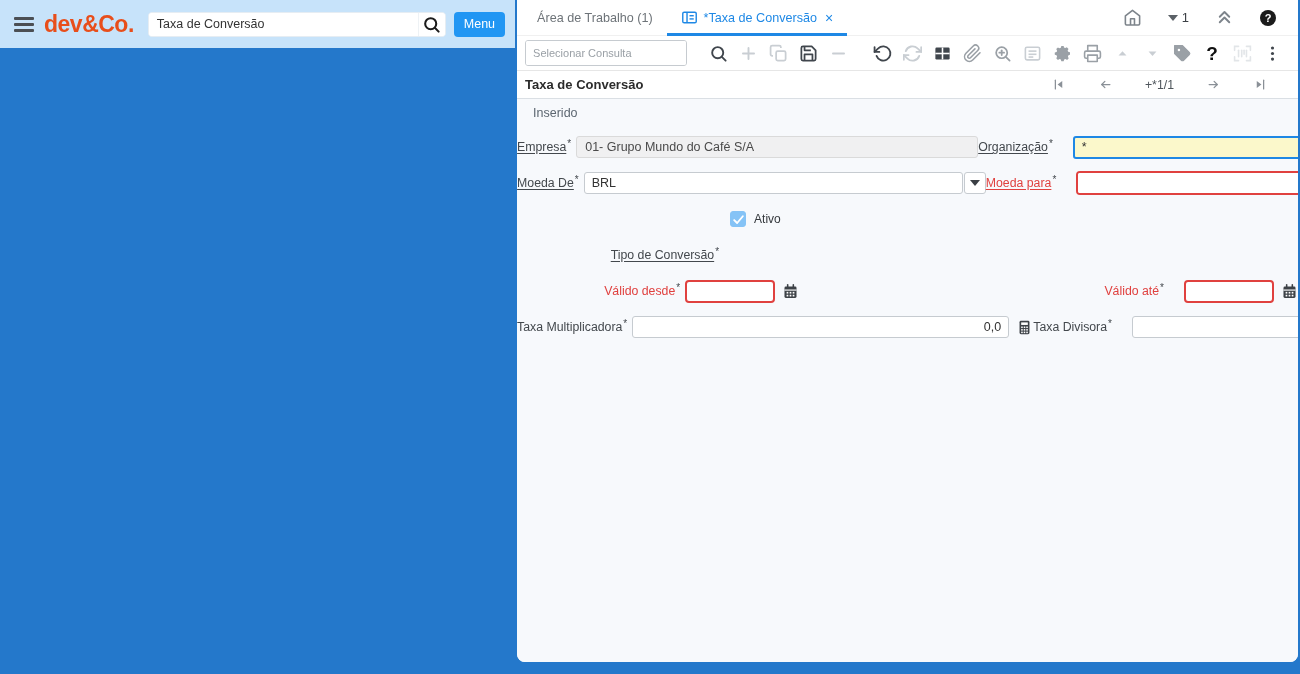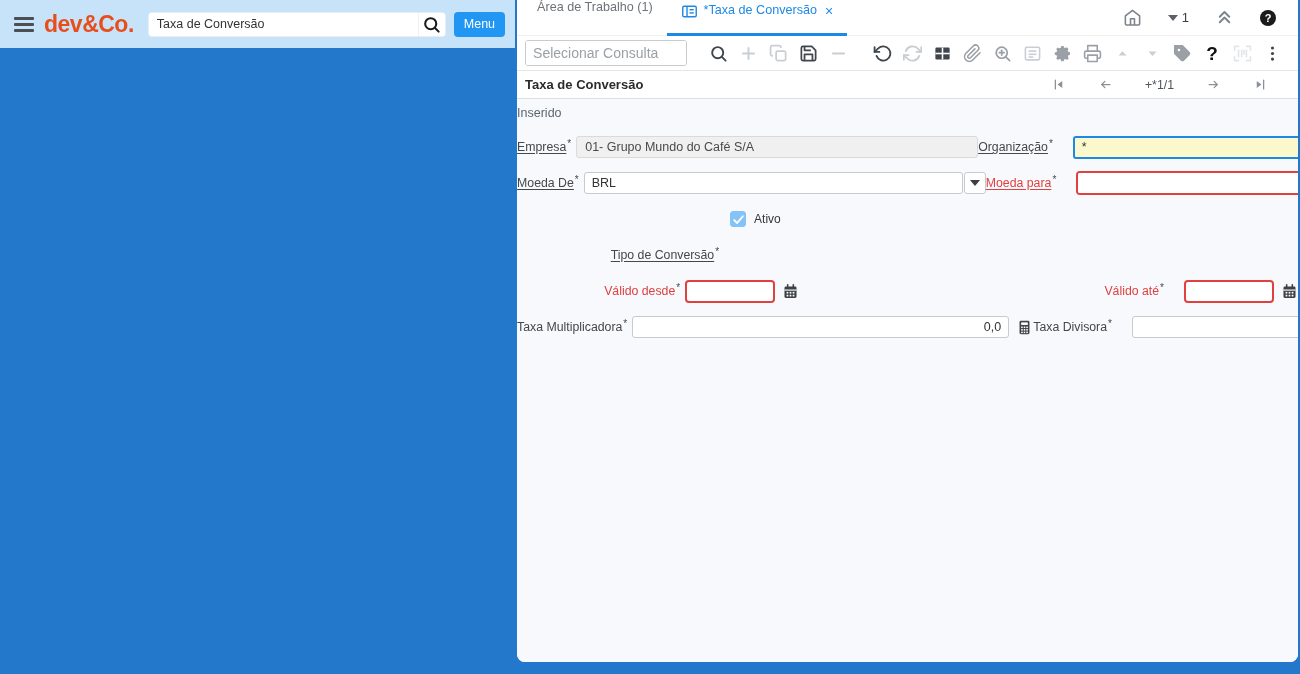--- a/index.html
+++ b/index.html
@@ -20,49 +20,49 @@
   .session-info { color:#24292e; font-size:12.3px; }
   .session-links { color:#2b3137; font-size:12.3px; }
   .session-links .pipe { color:#9fb9cf; margin:0 7px; }
   .session-links span[data-interactable="true"] { cursor:pointer; }
 
   
   .content-panel { flex:1; margin:0 2px 12px 2px; background:#fff; border-radius:0 0 8px 8px; display:flex; flex-direction:column; overflow:hidden; }
 
   
   .tabbar { height:36px; display:flex; align-items:center; padding:0 6px; border-bottom:1px solid #f0f0f0; background:#fff; flex:0 0 auto; }
-  .tab { display:flex; align-items:flex-start; gap:6px; height:36px; padding:0 14px; font-size:12.6px; cursor:pointer; }
+  .tab { display:flex; align-items:center; gap:6px; height:36px; padding:0 14px; font-size:12.6px; cursor:pointer; }
   .tab.inactive { color:#6d7378; }
   .tab.active { color:#1e88e5; border-bottom:3px solid #1e88e5; padding-top:3px; }
   .tab .close { font-size:14px; color:#1e88e5; margin-left:2px; }
   .tabbar-right { margin-left:auto; display:flex; align-items:center; gap:26px; padding-right:16px; color:#7d848b; }
   .nav-count { display:flex; align-items:center; gap:4px; color:#3c4146; font-size:13px; cursor:pointer; }
   .help-circle { width:16px; height:16px; background:#1b1b1b; color:#fff; border-radius:50%; font-size:11px; font-weight:bold; display:flex; align-items:center; justify-content:center; cursor:pointer; }
 
   
   .toolbar { height:34px; display:flex; align-items:center; padding:0 8px; background:#fff; flex:0 0 auto; }
   .select-query { display:flex; width:162px; height:26px; border:1px solid #c6cbd0; border-radius:3px; overflow:hidden; margin-right:16px; background:#fff; }
-  .select-query input { border:none; outline:none; flex:1; padding:0 7px; font-size:14px; color:#8b5cf6; font-family:inherit; }
+  .select-query input { border:none; outline:none; flex:1; padding:0 7px; font-size:11px; color:#8b5cf6; font-family:inherit; }
   .select-query input::placeholder { color:#9aa0a6; }
   .caret { width:0; height:0; border-left:5px solid transparent; border-right:5px solid transparent; border-top:6px solid #3a3f44; }
   .tbtn { width:30px; height:28px; display:flex; align-items:center; justify-content:center; background:none; border:none; cursor:pointer; }
   .tico { width:19px; height:19px; }
   .c-dark { color:#40464d; } .c-mid { color:#9aa0a6; } .c-light { color:#c9ced3; } .c-xlight { color:#e2e5e8; } .c-black { color:#101010; }
   .q-glyph { font-size:19px; font-weight:bold; font-family:"Liberation Sans",sans-serif; line-height:1; }
 
   
   .record-header { height:29px; display:flex; align-items:center; padding:0 8px; border-top:1px solid #e6e6e6; border-bottom:1px solid #dadfe4; background:#fff; flex:0 0 auto; }
   .record-title { font-weight:bold; font-size:13px; color:#2b2b2b; }
   .pager { margin-left:auto; display:flex; align-items:center; gap:32px; color:#8a9097; padding-right:22px; }
   .pager .pico { width:15px; height:15px; cursor:pointer; }
   .pager-text { color:#4e555b; font-size:12.3px; }
 
   
   .form-area { flex:1; background:#f7f9fc; padding-top:0; }
-  .status-row { padding:7px 8px 6px 0; color:#5c6670; font-size:12.5px; }
+  .status-row { padding:7px 8px 6px 16px; color:#5c6670; font-size:12.5px; }
   .form-grid { padding-top:10px; }
   .frow { display:flex; align-items:center; height:22px; margin-bottom:14px; }
   .lbl { width:207px; text-align:right; padding-right:5px; font-size:12.3px; color:#43484d; white-space:nowrap; }
   .lblR { width:203px; text-align:right; padding-right:20px; font-size:12.3px; color:#43484d; white-space:nowrap; }
   .underl { text-decoration:underline; text-underline-offset:2px; cursor:pointer; }
   .red { color:#e0413f; }
   .req { font-size:10px; color:#43484d; position:relative; top:-4px; margin-left:1px; }
   .fldL { width:410px; display:flex; align-items:center; }
   .fldR { flex:1; max-width:420px; display:flex; align-items:center; }
 

